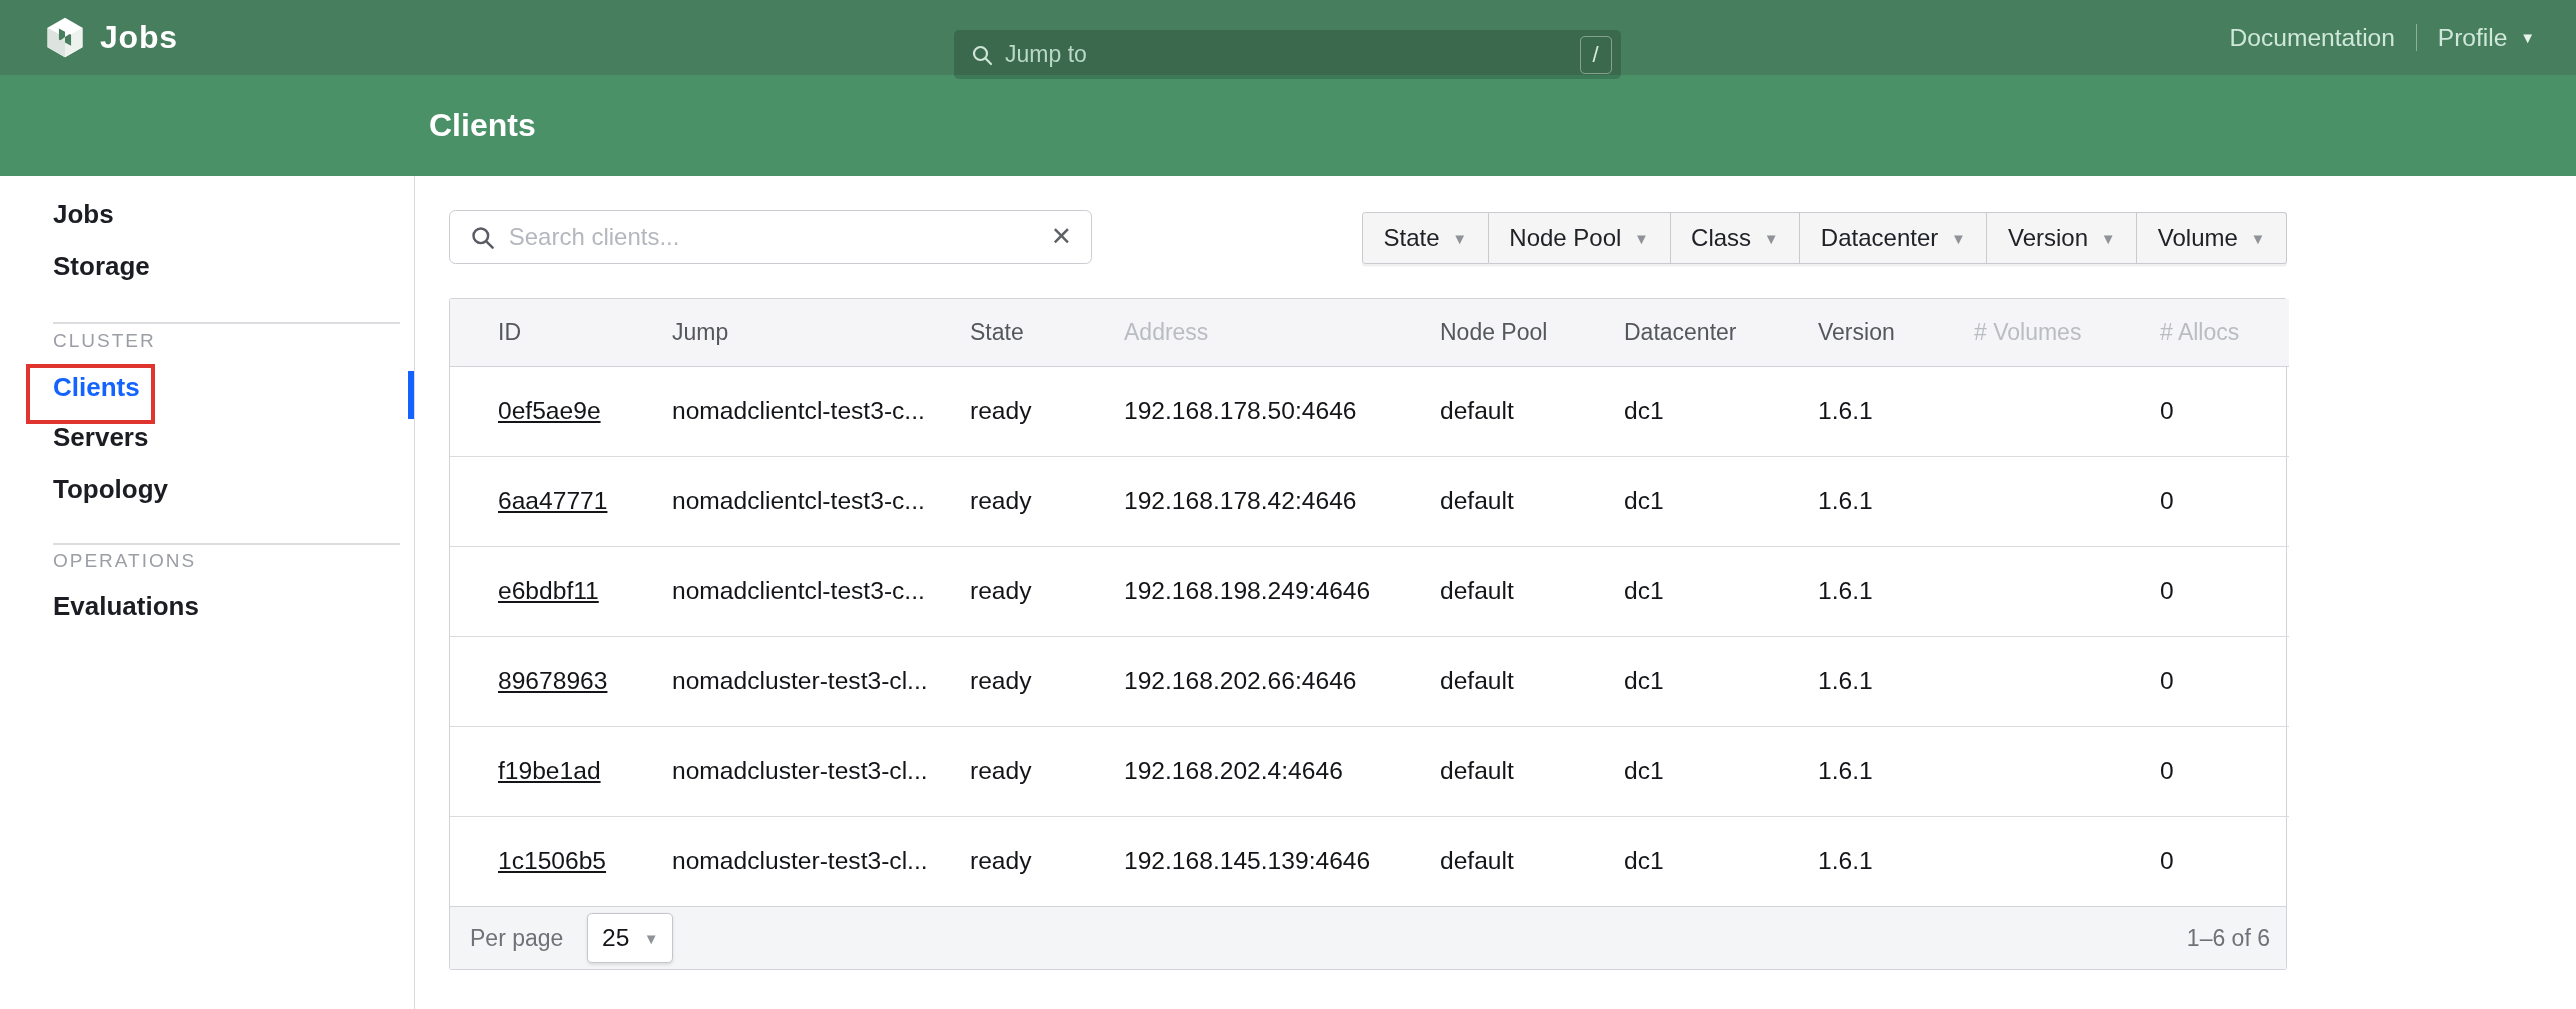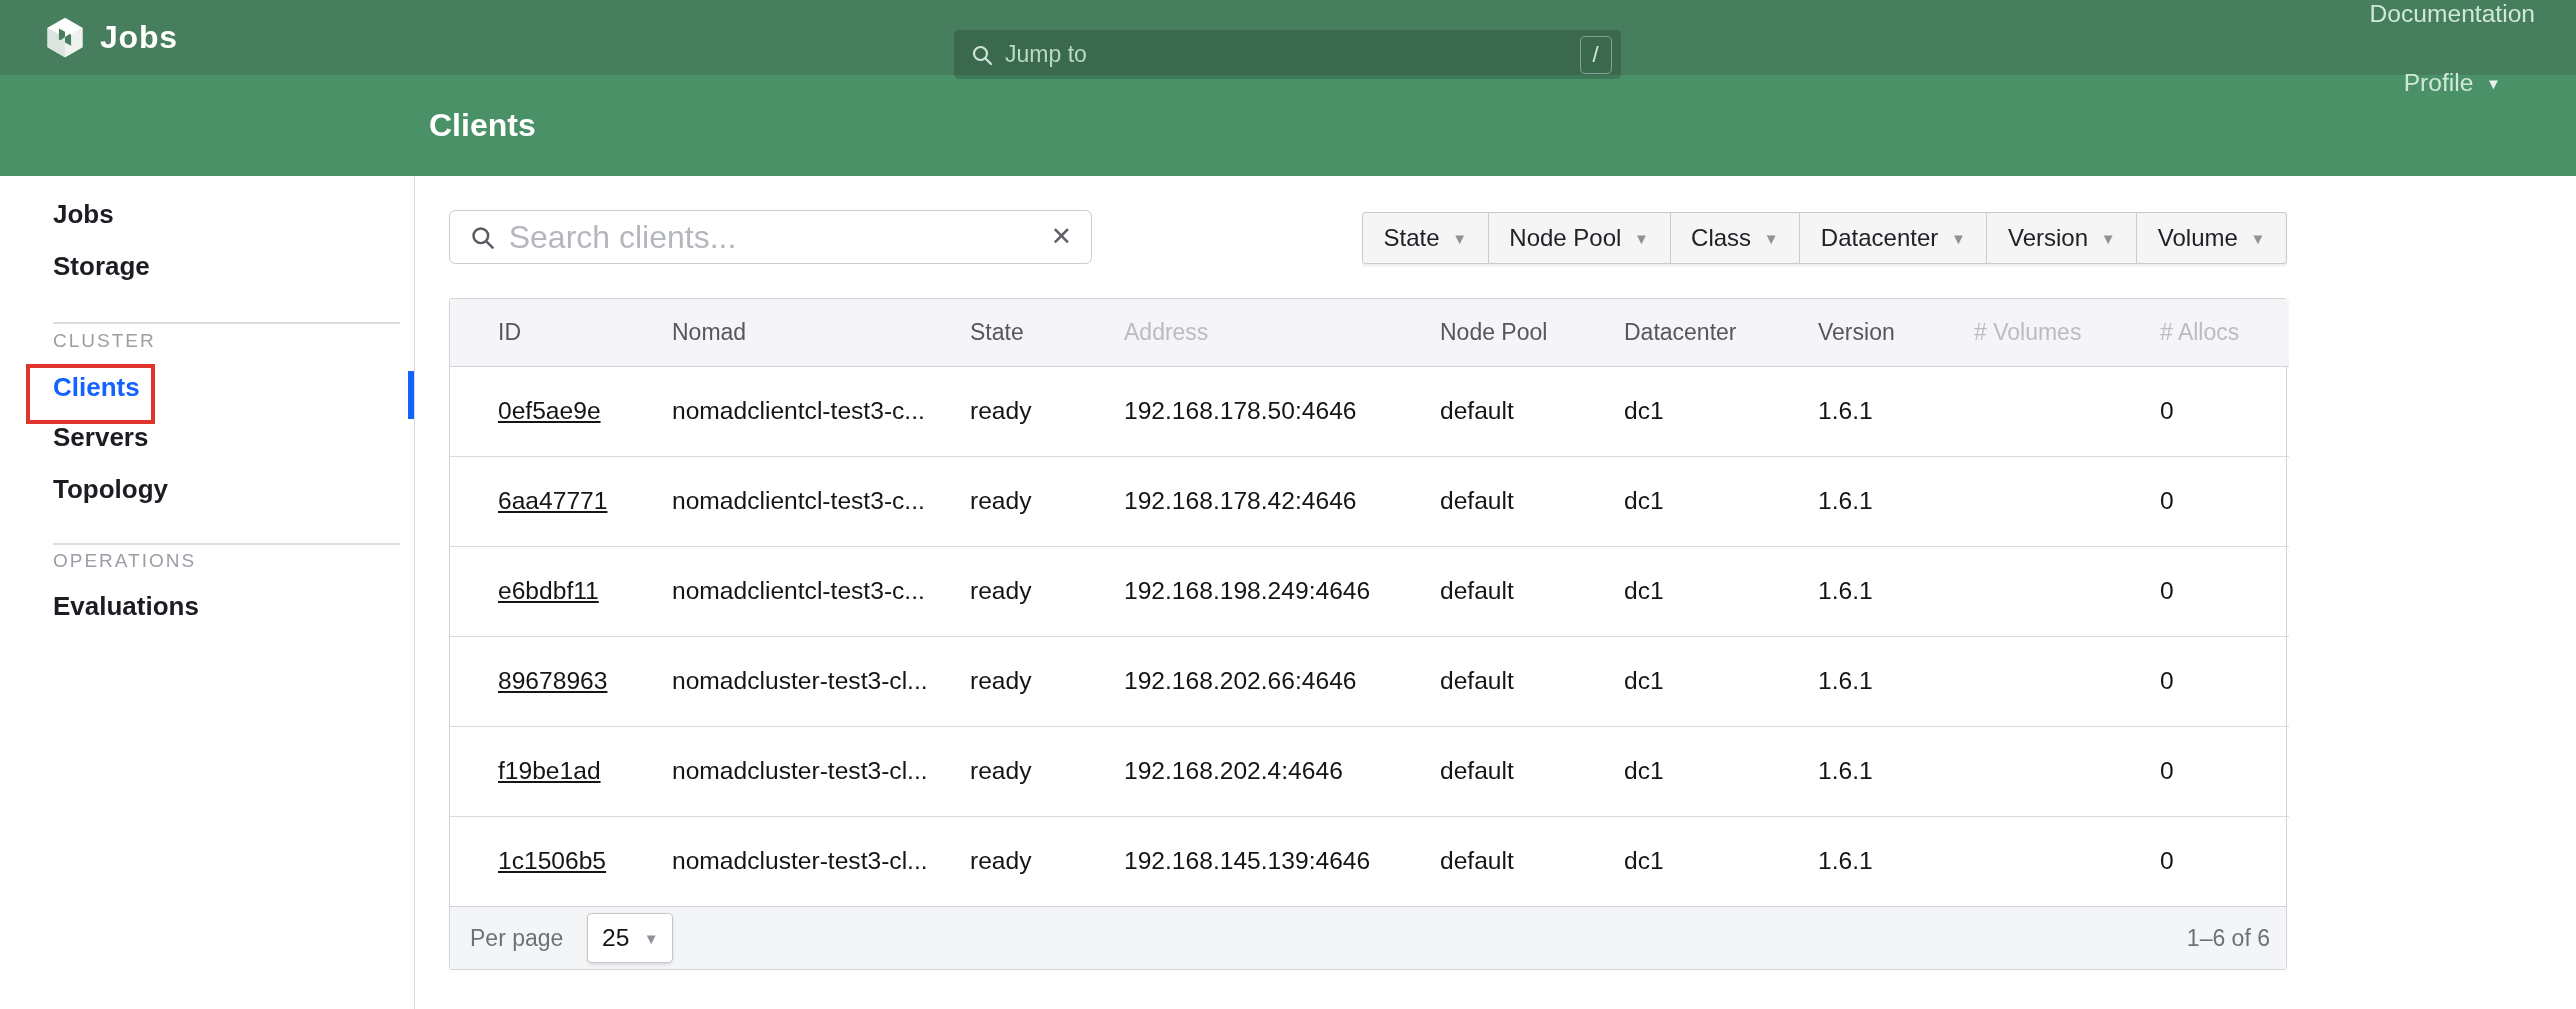--- a/index.html
+++ b/index.html
@@ -13,21 +13,21 @@
   .brand-name { color: #fff; font-size: 32px; font-weight: 700; letter-spacing: 0.8px; }
   .jump { position: absolute; left: 954px; top: 30px; width: 667px; height: 49px;
           background: rgba(0,0,0,0.16); border-radius: 4.8px; display: flex; align-items: center; padding: 0 9.5px 0 16px; }
   .jump svg { width: 24px; height: 24px; flex: 0 0 auto; }
   .jump input { flex: 1; background: transparent; border: none; outline: none;
                 color: #eaf5ee; font-size: 23px; margin-left: 11px; font-family: inherit; }
   .jump input::placeholder { color: #b9d8c6; }
   .slash-badge { width: 32px; height: 38px; border: 1.6px solid rgba(255,255,255,0.38); border-radius: 4.8px;
                  color: #d7ecdf; font-size: 22px; display: flex; align-items: center; justify-content: center; }
   .nav-right { position: absolute; right: 41px; top: 0; height: 75px; display: flex; align-items: center; gap: 20.6px;
-               color: #cfe8da; font-size: 24.6px; flex-direction: column; }
+               color: #cfe8da; font-size: 24.6px; }
   .nav-sep { width: 1.6px; height: 27px; background: rgba(255,255,255,0.38); }
   .nav-link { cursor: pointer; display: flex; align-items: center; gap: 12.7px; }
   .caret { font-size: 15px; line-height: 1; }
   .nav-right .caret { color: #e7f3ec; }
 
   
   .band { height: 101px; background: #4A9168; display: flex; align-items: center; padding-left: 429px; }
   .band h1 { color: #fff; font-size: 32px; font-weight: 700; }
 
   
@@ -40,21 +40,21 @@
   .active-bar { position: absolute; right: 0; top: 195px; width: 5.6px; height: 48px; background: #1563FF; }
   .anno-box { position: absolute; left: 4.8px; top: 188px; width: 129px; height: 60px; border: 4px solid #E0352F; pointer-events: none; }
 
   .main { position: relative; flex: 1; }
   .content { position: absolute; left: 34px; top: 0; width: 1838px; }
 
   
   .searchbox { position: absolute; left: 0; top: 34px; width: 643px; height: 54px; background: #fff;
                border: 1.6px solid #cbccd1; border-radius: 6.3px; display: flex; align-items: center; padding: 0 19px; }
   .searchbox svg { width: 27px; height: 27px; flex: 0 0 auto; }
-  .searchbox input { flex: 1; border: none; outline: none; font-size: 32px; color: #26272b; margin-left: 12.7px; font-family: inherit; }
+  .searchbox input { flex: 1; border: none; outline: none; font-size: 24px; color: #26272b; margin-left: 12.7px; font-family: inherit; }
   .searchbox input::placeholder { color: #b4b7bd; }
   .clear-btn { background: none; border: none; font-size: 25.4px; color: #5d6065; cursor: pointer; line-height: 1; font-family: inherit; }
 
   .filters { position: absolute; right: 0; top: 36px; height: 52px; display: flex; border-radius: 3.2px;
              box-shadow: 0 2.4px 0 rgba(0,0,0,0.06); }
   .fbtn { display: flex; align-items: center; gap: 12.7px; padding: 0 20.6px; background: #f5f5f6;
           border: 0.8px solid #c9cacf; border-left-width: 0; font-size: 24px; color: #212227; cursor: pointer;
           font-family: inherit; }
   .fbtn:first-child { border-left-width: 0.8px; border-radius: 3.2px 0 0 3.2px; }
   .fbtn:last-child { border-radius: 0 3.2px 3.2px 0; }
@@ -186,21 +186,21 @@
             <col style="width:316px">
               <col style="width:184px">
               <col style="width:194px">
             <col style="width:156px">
               <col style="width:186px">
               <col style="width:129px">
           </colgroup>
           <thead>
             <tr>
               <th>ID</th>
-              <th>Nomad</th>
+              <th>Jump</th>
               <th>State</th>
               <th class="muted">Address</th>
               <th>Node Pool</th>
               <th>Datacenter</th>
               <th>Version</th>
               <th class="muted"># Volumes</th>
               <th class="muted"># Allocs</th>
             </tr>
           </thead>
           <tbody>

